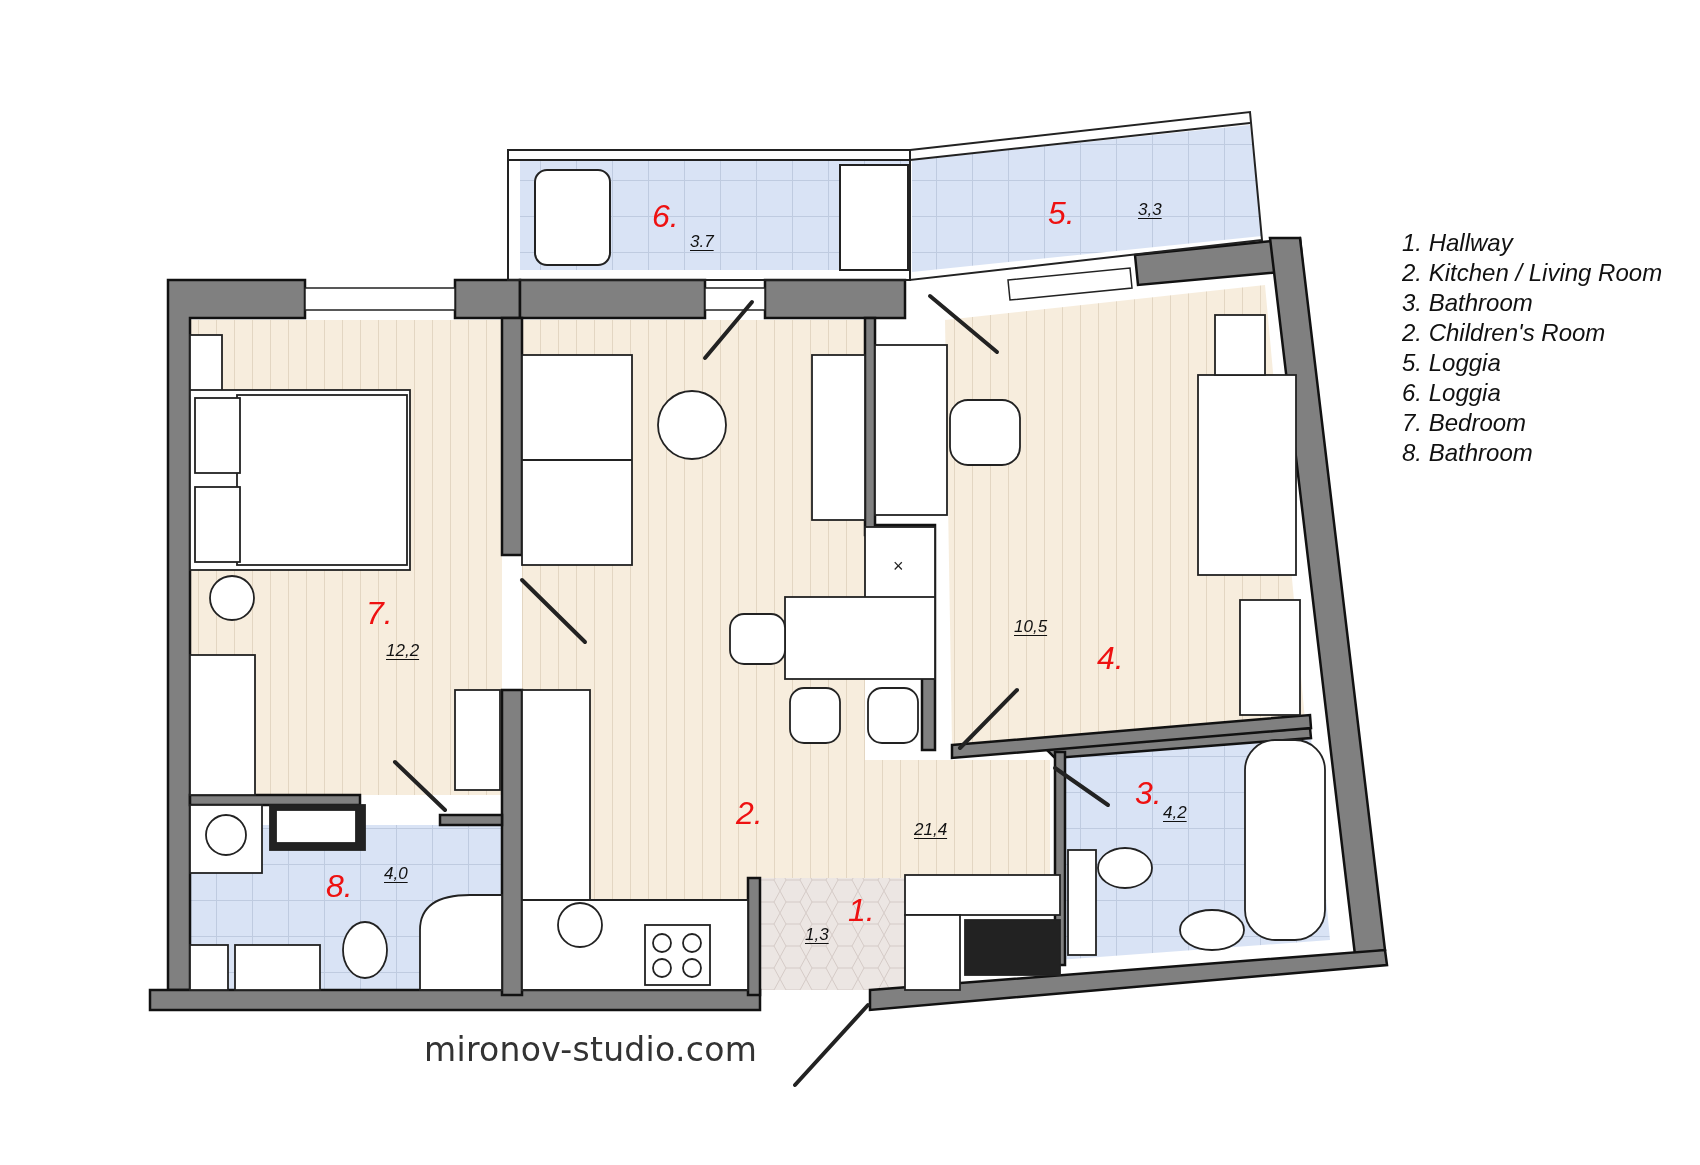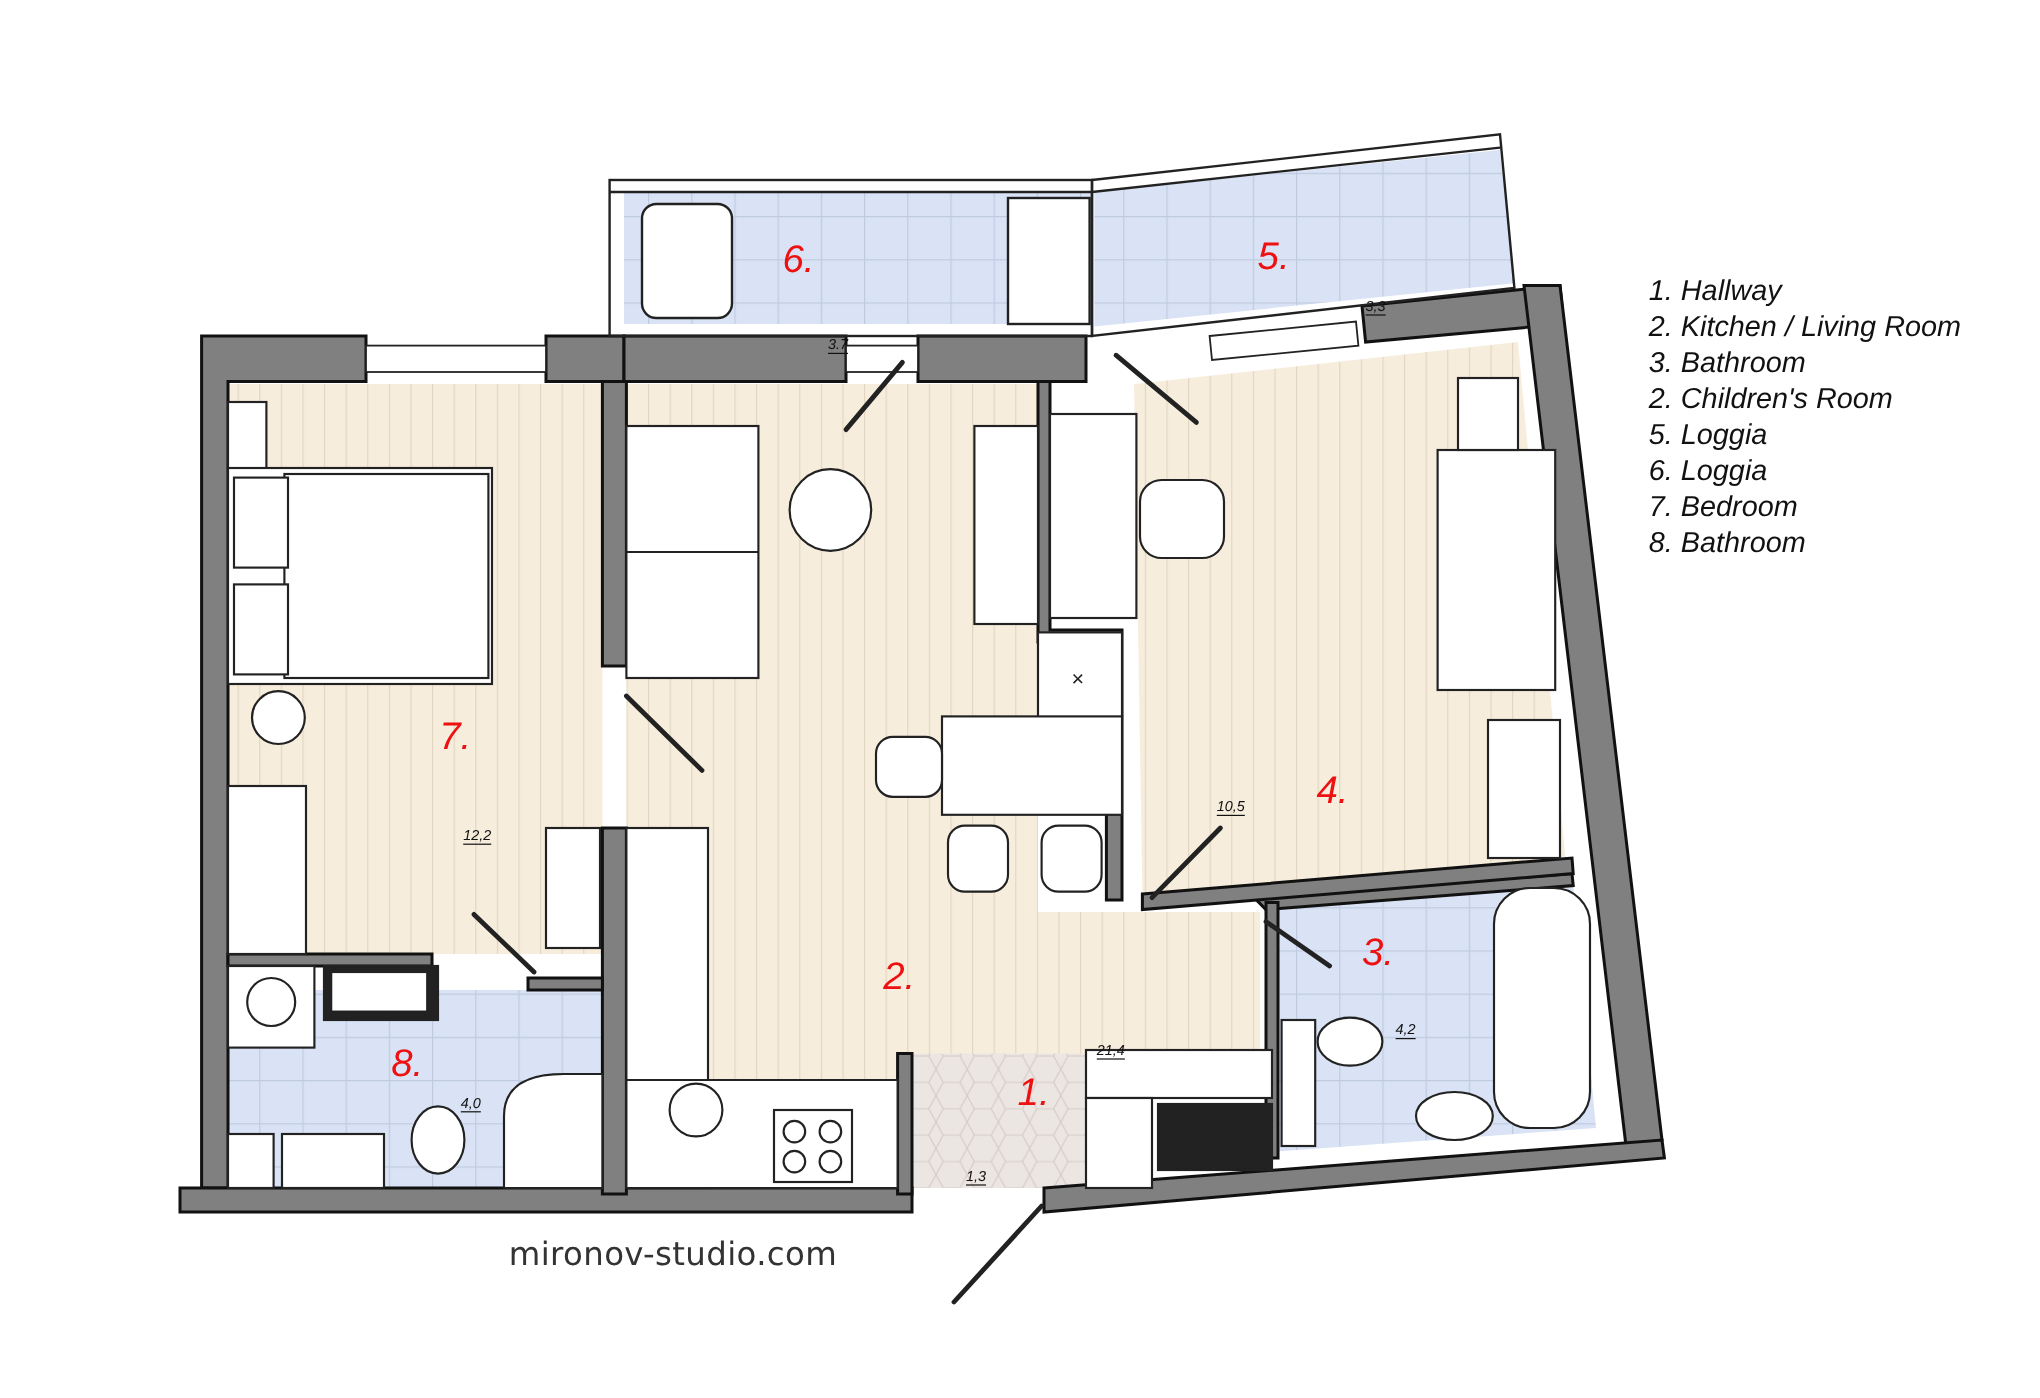--- a/index.html
+++ b/index.html
@@ -1,22 +1,22 @@
 <!DOCTYPE html>
 <html><head>
 <meta charset="utf-8">
 <style>
   html, body { margin:0; padding:0; background:#ffffff; }
   body { width:1700px; height:1165px; position:relative; overflow:hidden; font-family:"Liberation Sans", sans-serif; }
   #plan { position:absolute; left:0; top:0; width:1700px; height:1165px; }
   .legend { position:absolute; left:1374px; top:228px; margin:0; padding:0; list-style:none; }
-  .legend li { font-family:"Liberation Sans", sans-serif; font-style:italic; font-size:24px; line-height:30px; color:#111; white-space:nowrap; }
-  .watermark { position:absolute; left:424px; top:1030px; font-family:"DejaVu Sans", sans-serif; font-size:27px; color:#333; letter-spacing:0.3px;text-align:right; }
+  .legend li { font-family:"Liberation Sans", sans-serif; font-style:italic; font-size:24px; line-height:30px; color:#111; white-space:nowrap;margin-left:28px; }
+  .watermark { position:absolute; left:424px; top:1030px; font-family:"DejaVu Sans", sans-serif; font-size:33px; color:#333; letter-spacing:0.3px;text-align:right; }
   .room-num { position:absolute; font-family:"Liberation Sans", sans-serif; font-style:italic; font-size:32px; color:#ee1111; }
-  .room-area { position:absolute; font-family:"Liberation Sans", sans-serif; font-style:italic; font-size:12px; color:#111; text-decoration:underline; text-underline-offset:3px;margin-top:48px; }
+  .room-area { position:absolute; font-family:"Liberation Sans", sans-serif; font-style:italic; font-size:17px; color:#111; text-decoration:underline; text-underline-offset:3px; }
 </style>
 </head>
 <body>
 
 <svg id="plan" viewBox="0 0 1700 1165" xmlns="http://www.w3.org/2000/svg">
   <defs>
     <pattern id="wood" width="18" height="40" patternUnits="userSpaceOnUse">
       <rect width="18" height="40" fill="#f7eddd"></rect>
       <line x1="0.5" y1="0" x2="0.5" y2="40" stroke="#e3d6c2" stroke-width="1"></line>
     </pattern>

